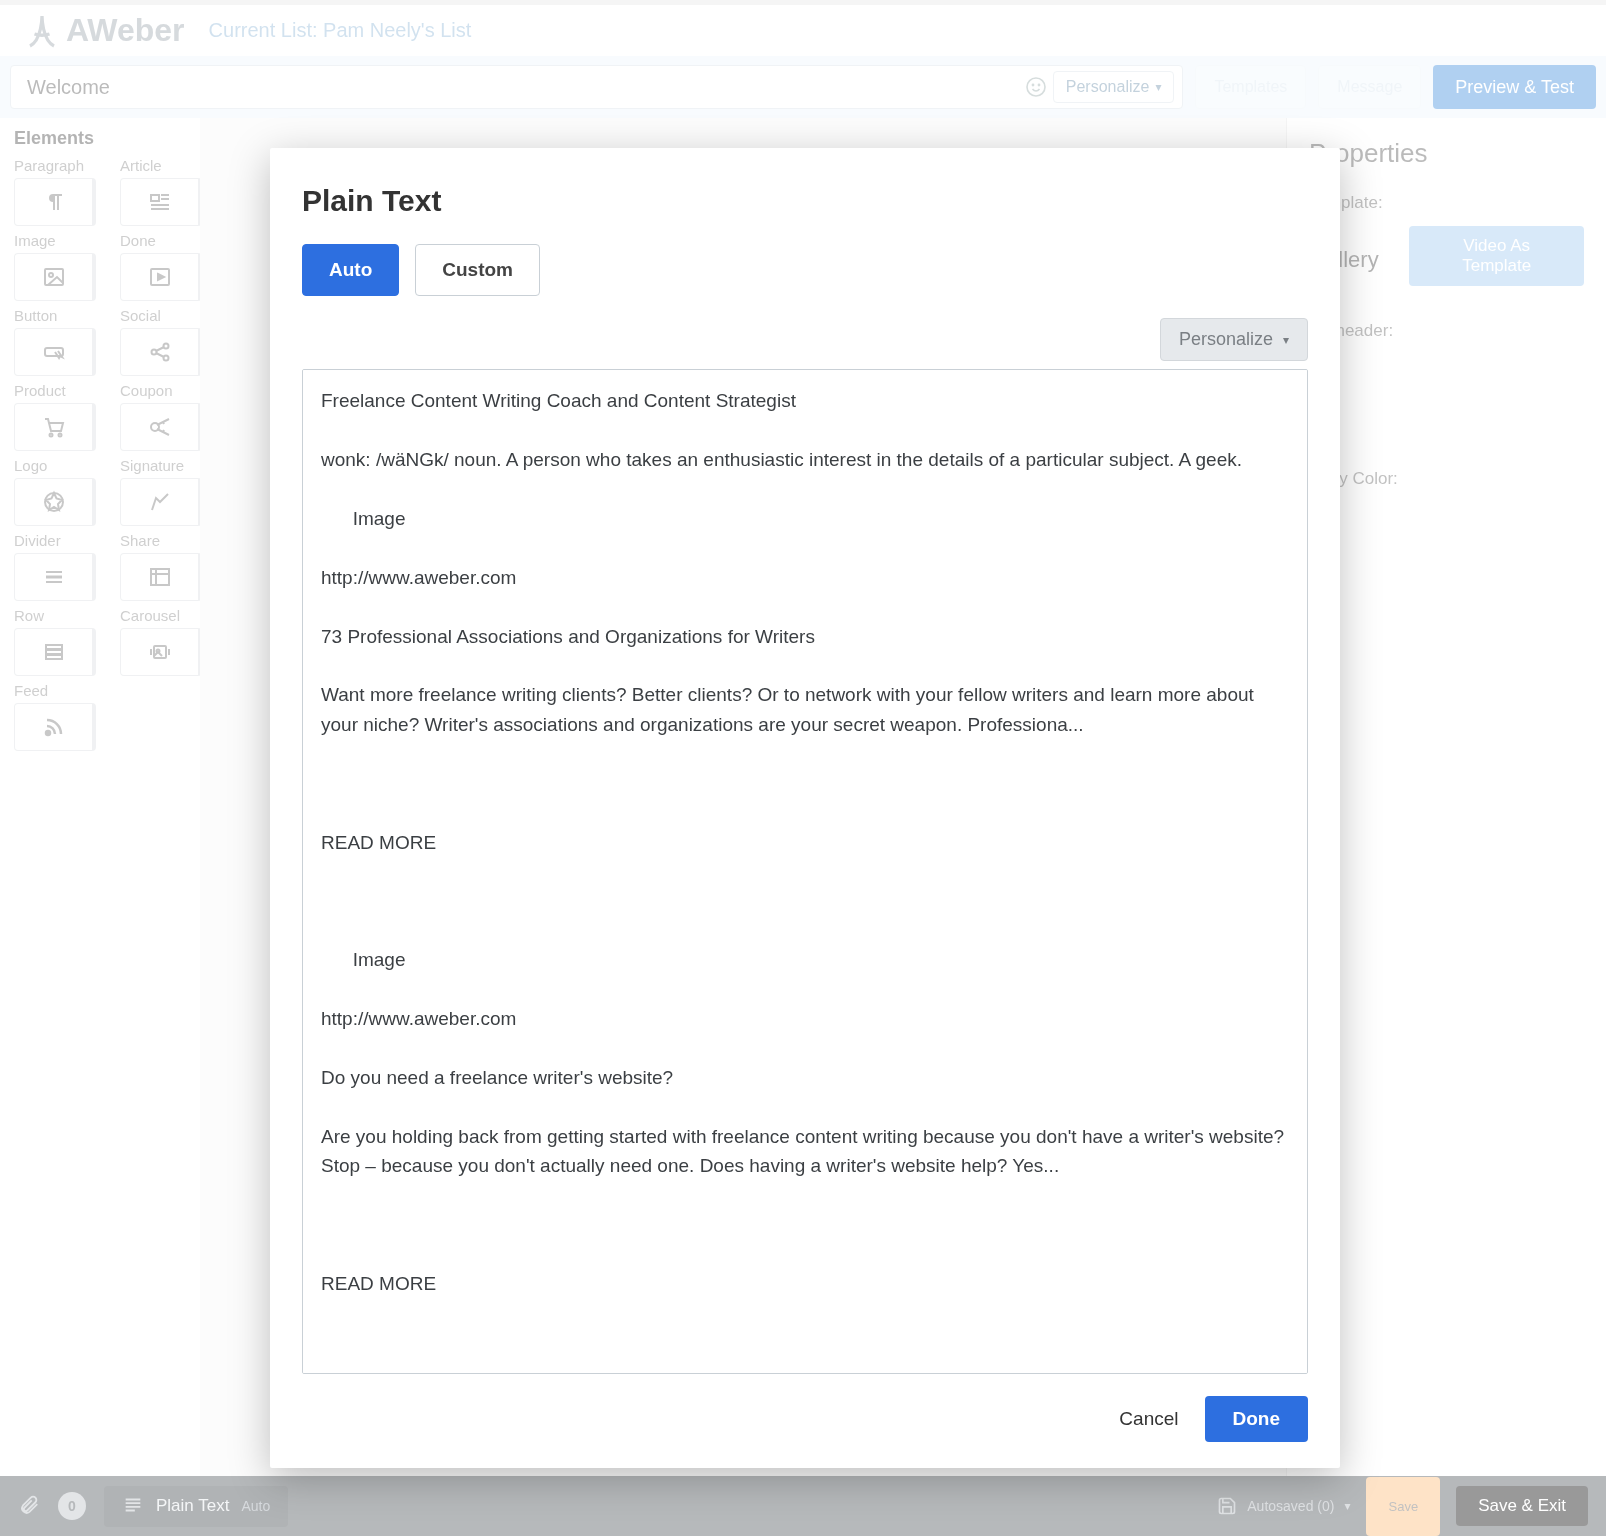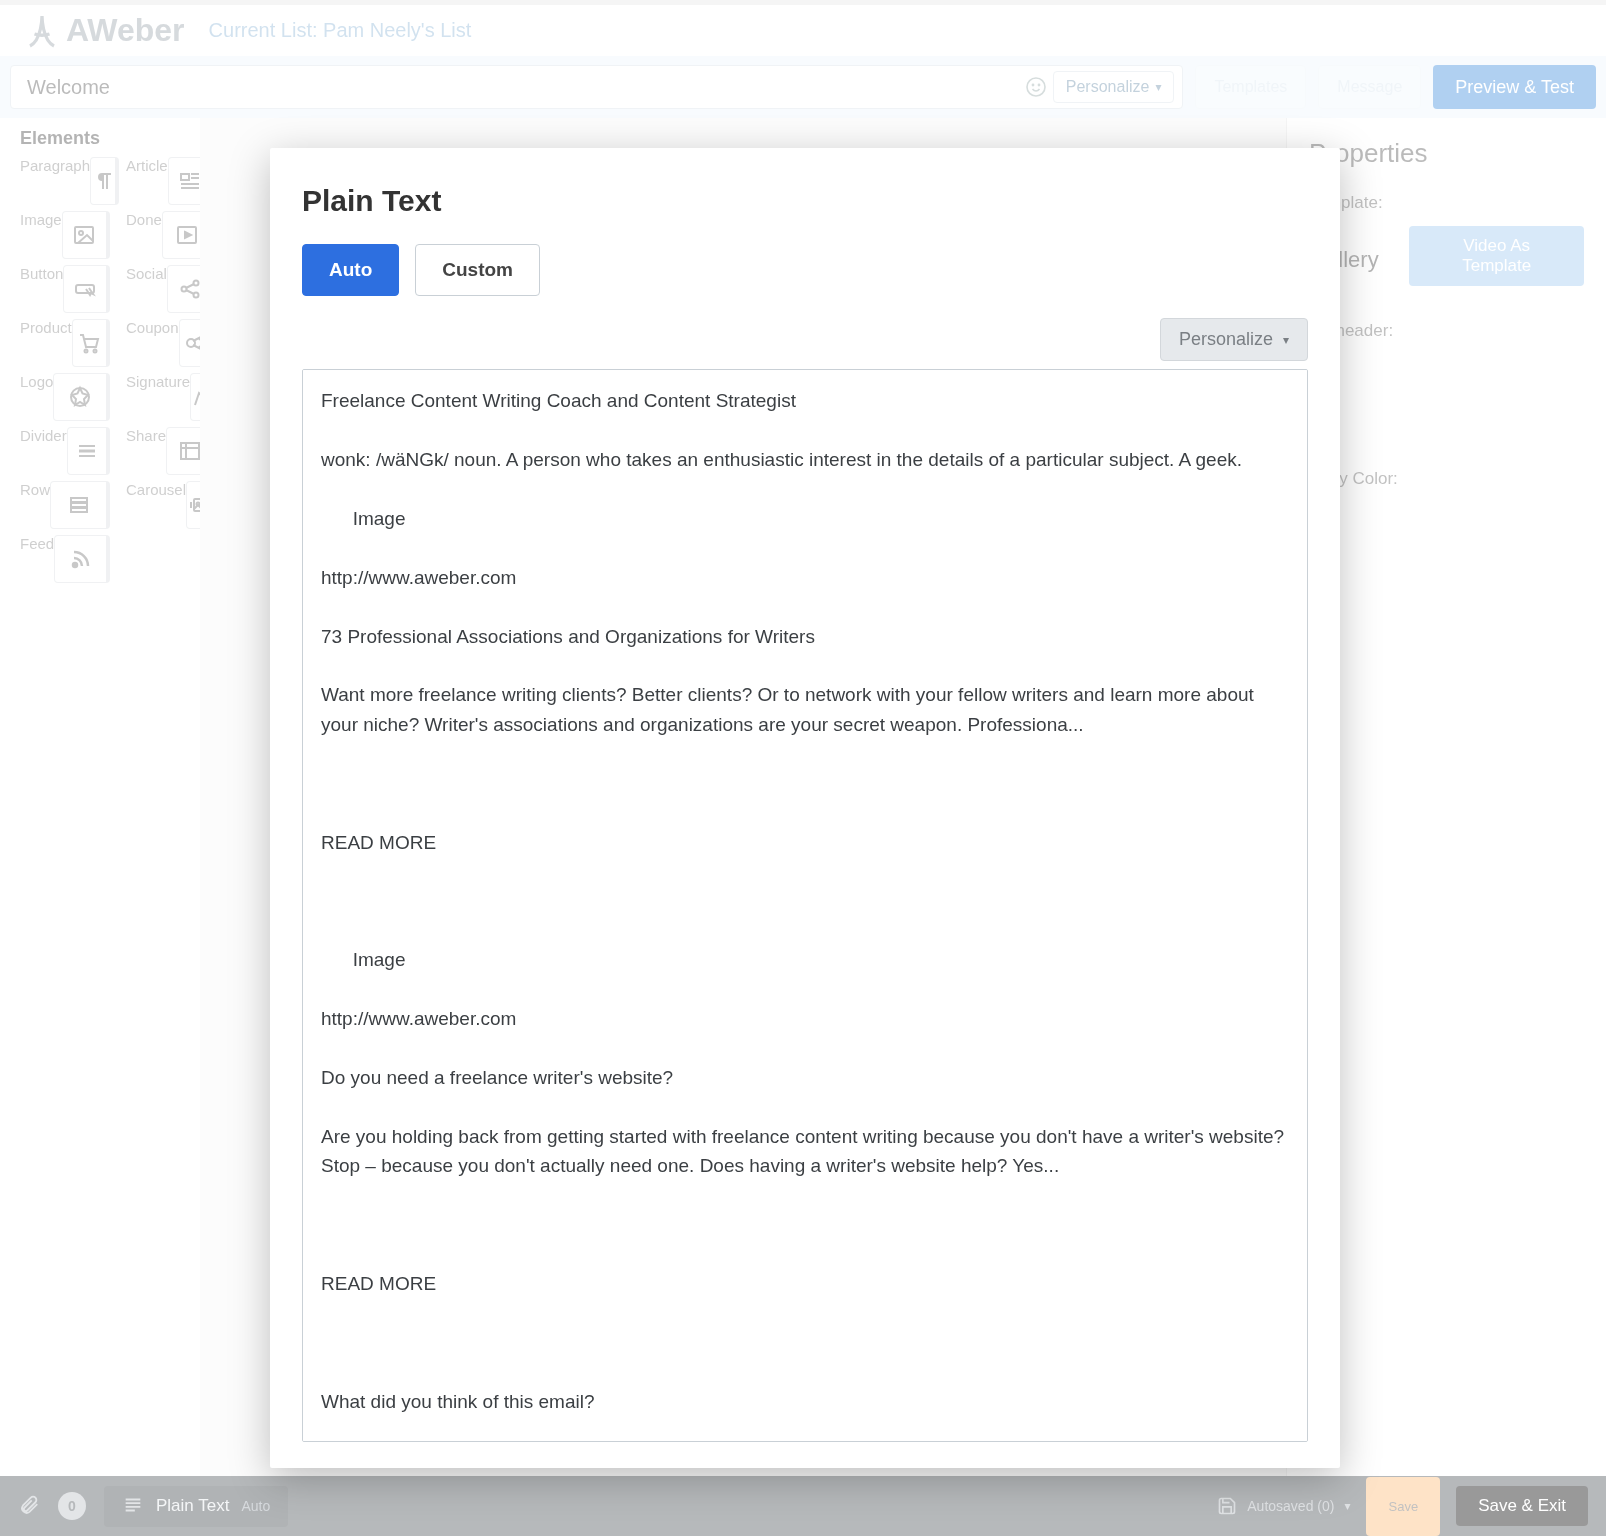--- a/index.html
+++ b/index.html
@@ -98,31 +98,31 @@
   font-weight:500;
 }
 
 
 .main {
   display:flex;
   height: calc(100% - 56px - 62px - 60px);
 }
 .sidebar-left {
   width: 200px;
-  padding: 10px 20px;
+  padding: 10px 14px;
 }
 .sidebar-left h4 {
   font-size:18px; font-weight:600; color:#444; margin-bottom:8px;
 }
 .elements-grid {
   display:grid;
   grid-template-columns: repeat(2, 90px);
   gap: 6px 16px;
 }
-.el-item { display:flex; }
+.el-item { display:flex; flex-direction:column; }
 .el-label { font-size:15px; color:#888; margin-bottom:4px; }
 .el-tile {
   width:82px;height:48px;
   border:1px solid #d9dde1;
   border-right-width:4px;
   border-radius:4px;
   display:flex;align-items:center;justify-content:center;
   color:#777;
 }
 .el-tile svg { width:24px; height:24px; }
@@ -528,13 +528,17 @@
 Are you holding back from getting started with freelance content writing because you don't have a writer's website? Stop – because you don't actually need one. Does having a writer's website help? Yes...
 
 
 
 READ MORE
 
 
 
 What did you think of this email?</textarea>
   </div>
+  <div class="modal-actions">
+    <span class="cancel-link">Cancel</span>
+    <button class="done-btn">Done</button>
+  </div>
 </div>
 
 </body></html>

